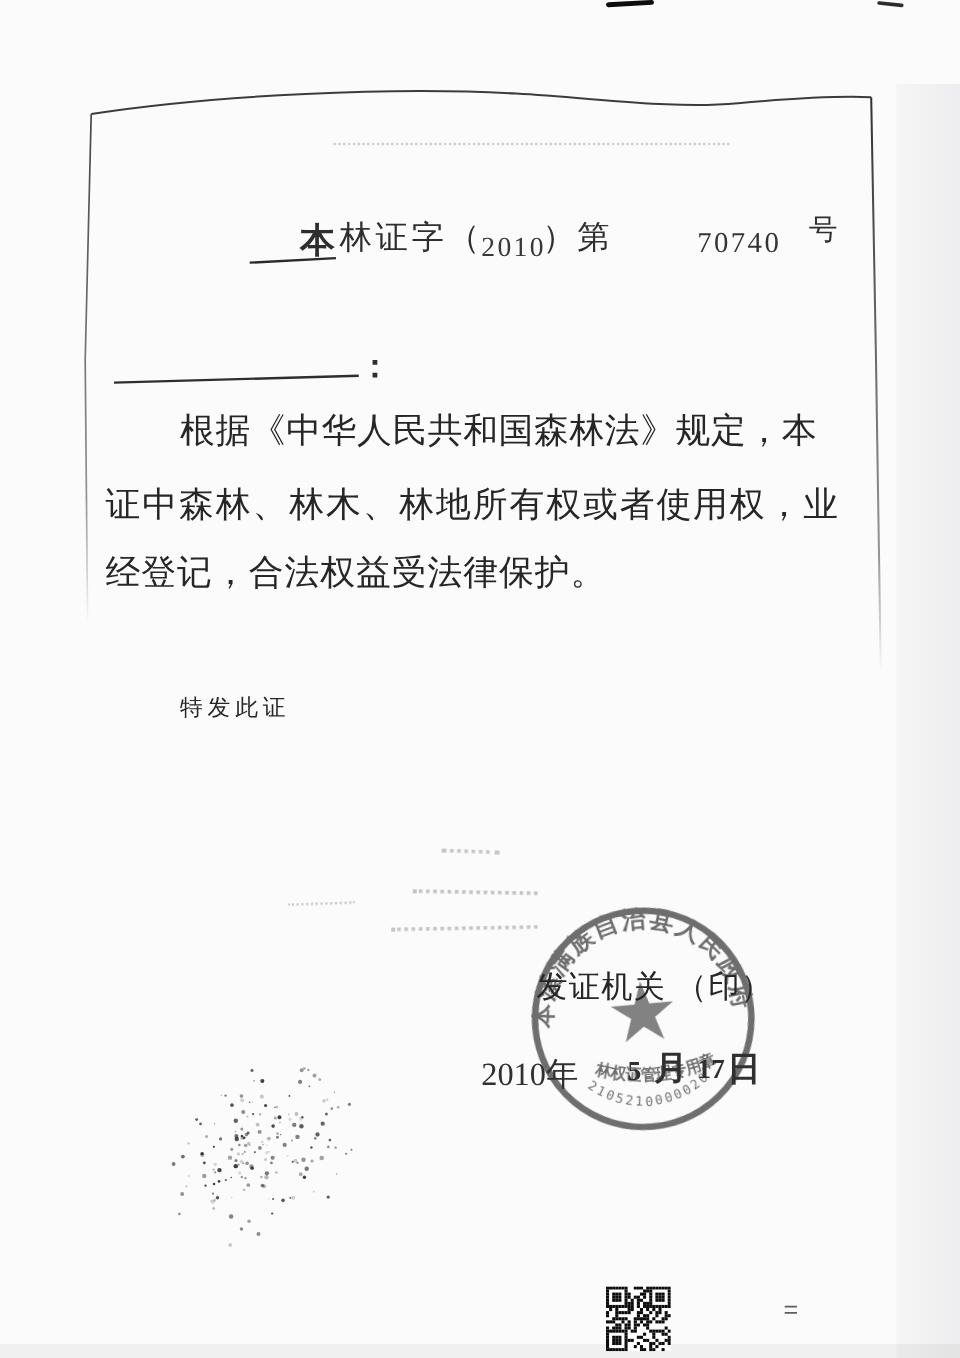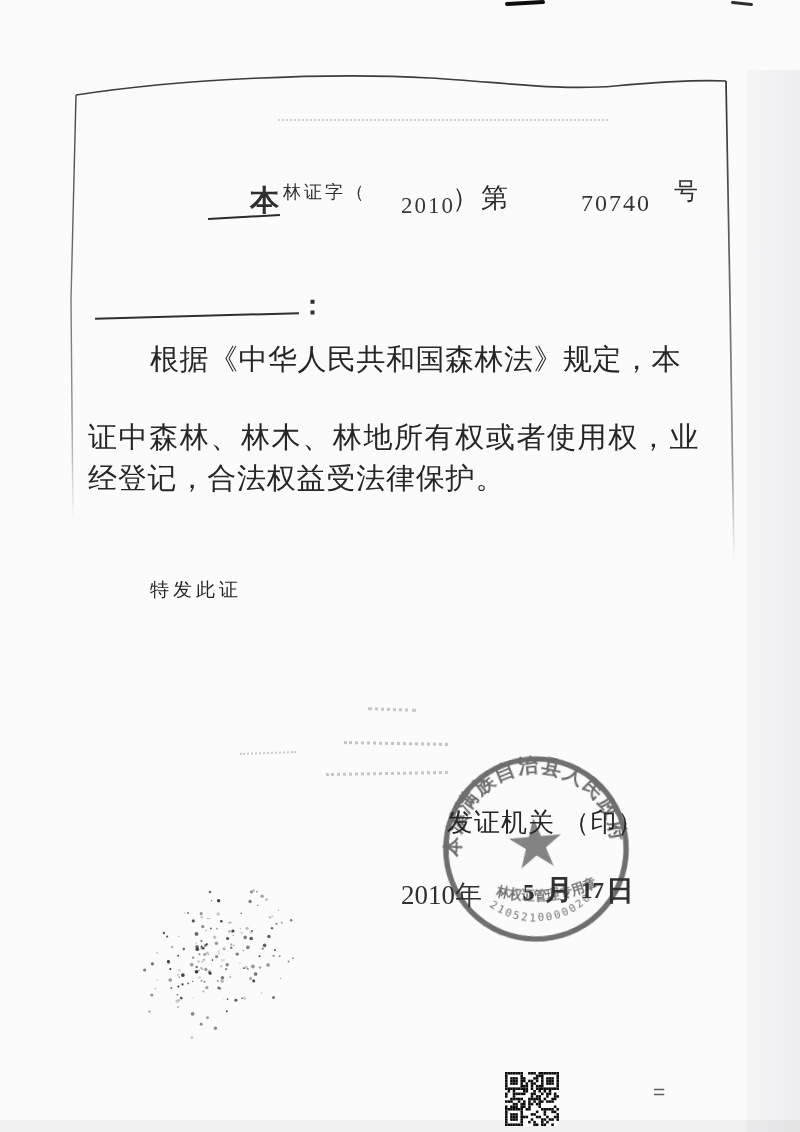--- a/index.html
+++ b/index.html
@@ -25,35 +25,35 @@
     transform:rotate(-3deg);border-radius:2px;}
   .top-dash-2{left:731px;top:2px;width:22px;height:3px;background:#2c2c2c;
     transform:rotate(6deg);border-radius:2px;}
   .dotted-artifact{left:278px;top:119px;width:330px;height:0;
     border-top:2px dotted #b9b9bc;opacity:.65;}
 
   
   .hw-prefix{left:250px;top:181px;font-size:29px;font-weight:600;letter-spacing:0;}
   .hw-underline{left:208px;top:216px;width:72px;height:0;border-bottom:2px solid #2a2a2a;
     transform:rotate(-3deg);}
-  .series-label{left:283px;top:180px;font-size:18px;letter-spacing:3px;}
+  .series-label{left:283px;top:180px;font-size:27px;letter-spacing:3px;}
   .cert-year{left:401px;top:193px;font-size:23px;letter-spacing:2px;color:#383838;}
   .series-label2{left:452px;top:180px;font-size:27px;letter-spacing:2px;}
   .cert-number{left:581px;top:190px;font-size:24px;letter-spacing:2px;color:#343434;}
   .number-suffix{left:674px;top:175px;font-size:24px;}
 
   
   .salut-underline{left:95px;top:315px;width:204px;height:0;border-bottom:2px solid #2e2e2e;
     transform:rotate(-1.6deg);}
   .salut-colon{left:299px;top:287px;font-size:27px;font-weight:600;}
 
   
   .body-line{left:88px;font-size:29px;line-height:33px;white-space:nowrap;color:#262626;}
   .body-line-0{top:343px;padding-left:62px;letter-spacing:0.5px;text-align:right;}
-  .body-line-1{top:421px;letter-spacing:1.6px;}
+  .body-line-1{top:405px;letter-spacing:1.6px;}
   .body-line-2{top:462px;letter-spacing:0.8px;}
 
   .closing{left:150px;top:577px;font-size:19px;letter-spacing:4px;color:#262626;}
 
   
   .pencil{position:absolute;height:0;opacity:.32;filter:blur(.4px);}
   .pencil-a{left:368px;top:708px;width:48px;border-top:3px dotted #5a5a5a;transform:rotate(2deg);}
   .pencil-b{left:344px;top:742px;width:104px;border-top:3px dotted #4f4f4f;transform:rotate(1deg);}
   .pencil-c{left:240px;top:752px;width:56px;border-top:2px dotted #6a6a6a;transform:rotate(-2deg);}
   .pencil-d{left:326px;top:772px;width:122px;border-top:3px dotted #585858;transform:rotate(-1deg);}

